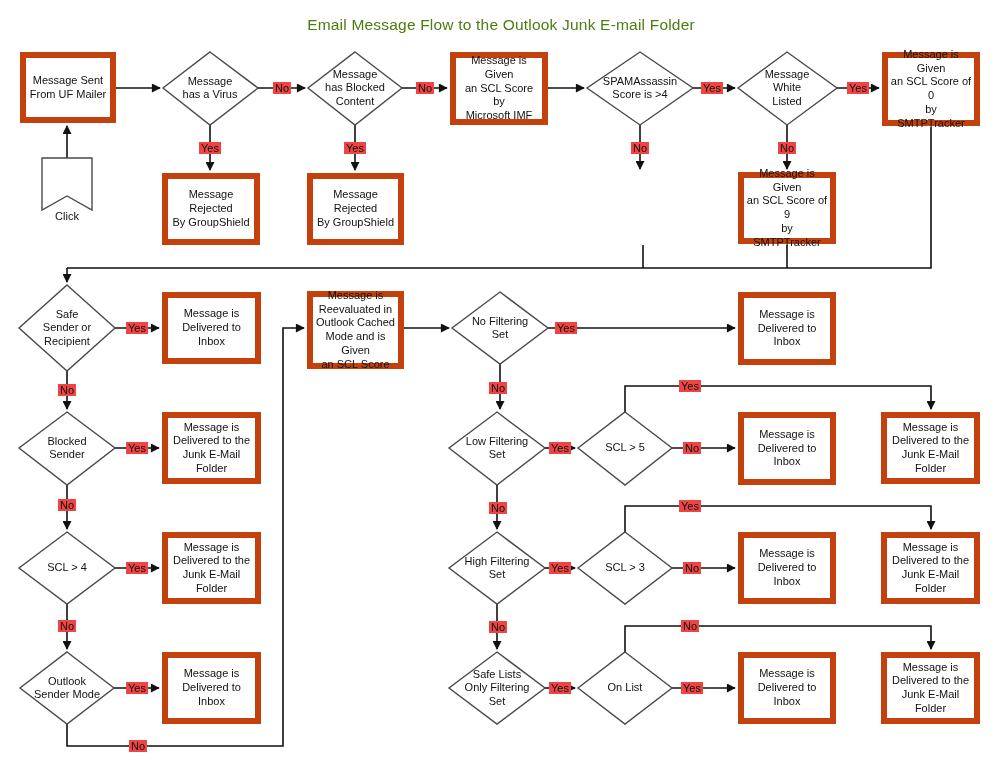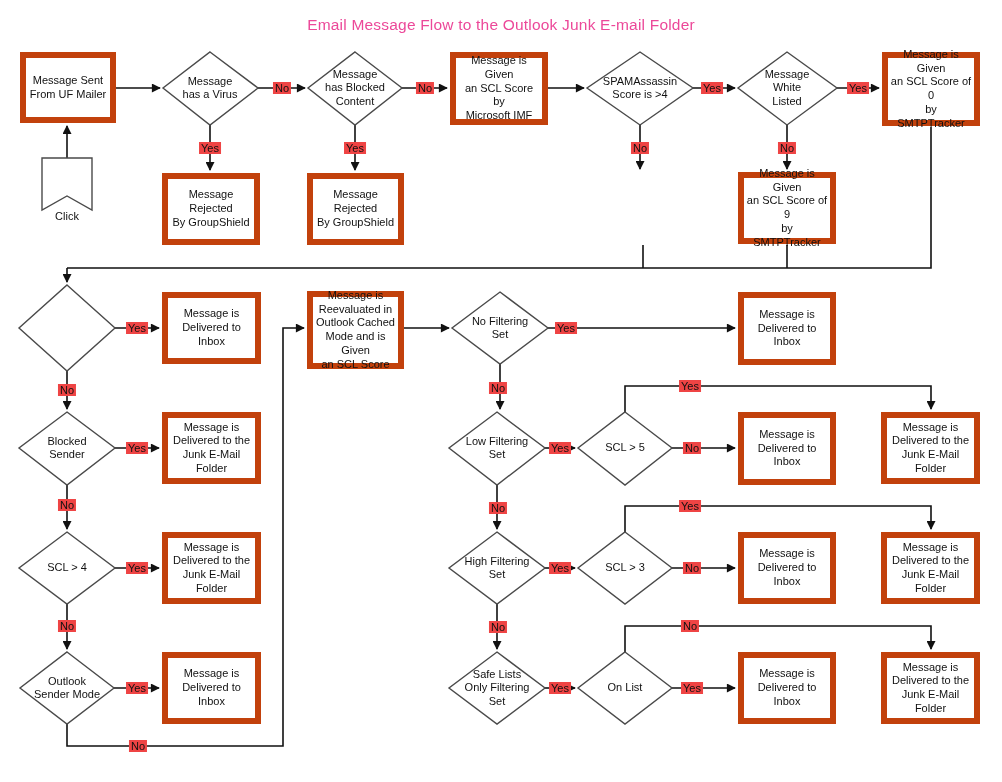--- a/index.html
+++ b/index.html
@@ -3,21 +3,21 @@
 <meta charset="utf-8">
 <style>
   html,body{margin:0;padding:0;background:#fff;}
   #canvas{
     position:relative;width:1002px;height:782px;background:#ffffff;
     font-family:"Liberation Sans", sans-serif;color:#111;overflow:hidden;
   }
   #wires{position:absolute;left:0;top:0;z-index:0;}
   .title{
     position:absolute;left:0;top:16px;width:1002px;text-align:center;
-    font-size:15.5px;color:#ec4899;letter-spacing:.2px;z-index:1;
+    font-size:15.5px;color:#4d7c0f;letter-spacing:.2px;z-index:1;
   }
   .rect{
     position:absolute;box-sizing:border-box;border:6px solid #c2410c;background:#fff;
     display:flex;align-items:center;justify-content:center;text-align:center;
     font-size:11px;line-height:1.25;white-space:pre-line;z-index:1;padding:2px;
   }
   .dtext{
     position:absolute;transform:translate(-50%,-50%);text-align:center;
     font-size:11px;line-height:1.22;white-space:pre-line;z-index:2;width:96px;
   }
@@ -175,20 +175,23 @@
   <div class="dtext" style="left:210px;top:88px">Message
 has a Virus</div>
   <div class="dtext" style="left:355px;top:88px">Message
 has Blocked
 Content</div>
   <div class="dtext" style="left:640px;top:88px">SPAMAssassin
 Score is &gt;4</div>
   <div class="dtext" style="left:787px;top:88px">Message
 White
 Listed</div>
+  <div class="dtext" style="left:67px;top:328px">Safe
+Sender or
+Recipient</div>
   <div class="dtext" style="left:67px;top:448px">Blocked
 Sender</div>
   <div class="dtext" style="left:67px;top:568px">SCL &gt; 4</div>
   <div class="dtext" style="left:67px;top:688px">Outlook
 Sender Mode</div>
   <div class="dtext" style="left:500px;top:328px">No Filtering
 Set</div>
   <div class="dtext" style="left:497px;top:448px">Low Filtering
 Set</div>
   <div class="dtext" style="left:497px;top:568px">High Filtering

